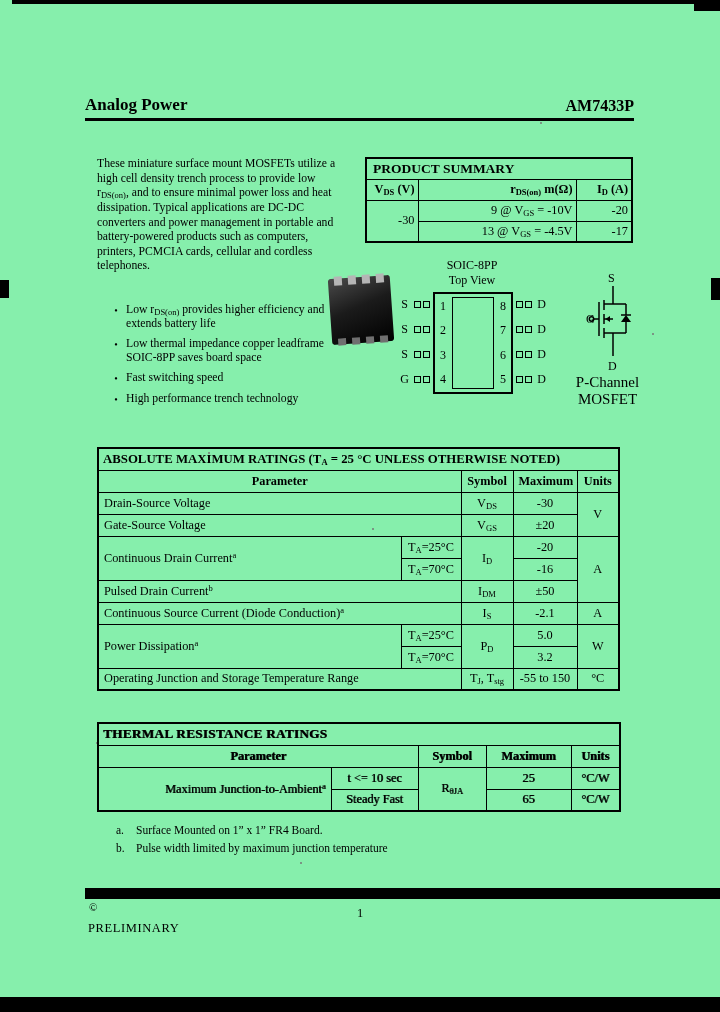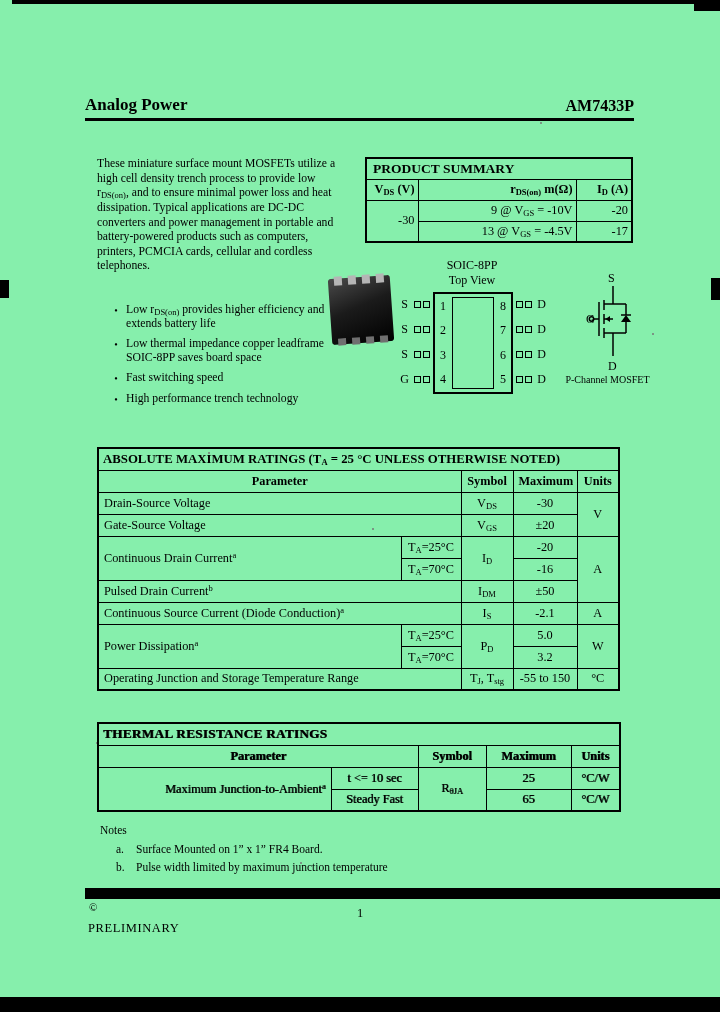--- a/index.html
+++ b/index.html
@@ -60,21 +60,21 @@
   .pin-col.pads { width:22px; }
   .pin-col.pads .pin-cell { justify-content:center; gap:2px; }
   .pad { width:7px; height:7px; border:1.5px solid #000; display:inline-block; }
   .pin-box { position:relative; width:80px; height:102px; border:2px solid #000; }
   .die { position:absolute; left:17px; right:17px; top:3px; bottom:3px; border:1px solid #000; }
   .nums-left { position:absolute; left:5px; top:0; }
   .nums-right { position:absolute; right:5px; top:0; text-align:right; }
   .nums-left .pin-cell, .nums-right .pin-cell { height:24.5px; }
 
   .mosfet-sym { position:absolute; left:586px; top:270px; }
-  .mosfet-caption { position:absolute; left:550px; top:374px; width:115px; text-align:center; font-size:10px; }
+  .mosfet-caption { position:absolute; left:550px; top:374px; width:115px; text-align:center; font-size:15px; }
 
   
   .ratings { position:absolute; left:97px; top:447px; width:521px; table-layout:fixed; border:2px solid #000; }
   .ratings td { border:1.5px solid #000; font-size:12.3px; height:22px; padding:1px 5px; }
   .ratings .tbl-title { font-weight:bold; font-size:12.8px; padding-left:4px; }
   .ratings .head td { font-weight:bold; text-align:center; }
   .ratings td.param { text-align:left; }
   .ratings td.c { text-align:center; }
 
   .thermal { position:absolute; left:97px; top:722px; width:522px; table-layout:fixed; border:2px solid #000; }
@@ -375,21 +375,20 @@
     </tr>
     <tr>
       <td class="c">Steady Fast</td>
       <td class="c">65</td>
       <td class="c">°C/W</td>
     </tr>
   </tbody>
     </table>
 
   <div class="notes">
-    <div class="heading">Notes</div>
     <div class="note">
       <span class="nlabel">a.</span>
       <span>Surface Mounted on 1” x 1” FR4 Board.</span>
     </div>
     <div class="note">
       <span class="nlabel">b.</span>
       <span>Pulse width limited by maximum junction temperature</span>
     </div>
   </div>
 

